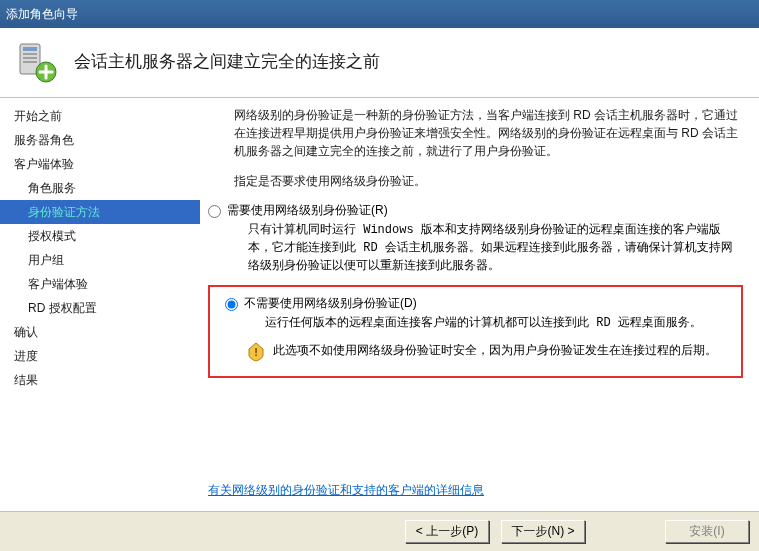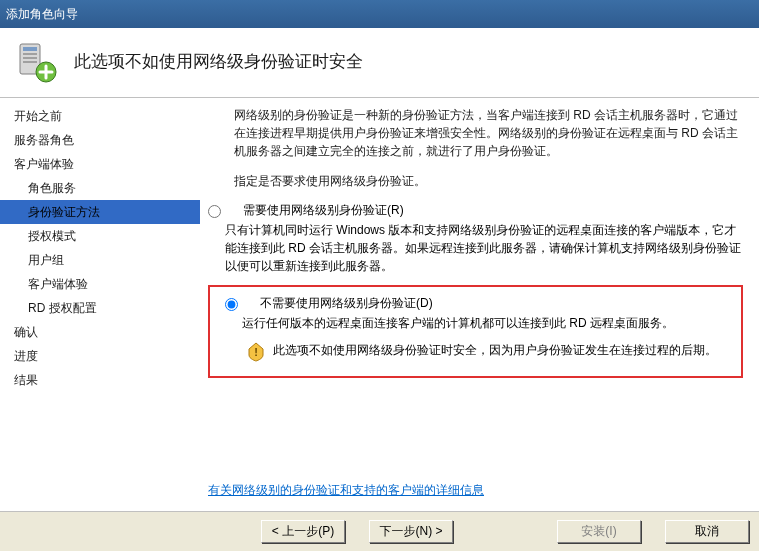--- a/index.html
+++ b/index.html
@@ -57,45 +57,46 @@
     .sidebar ul { list-style: none; }
     .sidebar li {
       padding: 3px 8px 3px 14px;
       color: #1a1a1a;
       cursor: default;
       line-height: 18px;
     }
     .sidebar li.sub { padding-left: 28px; }
     .sidebar li.selected {
       background: #316ac5;
-      color: #000000;
+      color: #5eead4;
     }
     .content {
       flex: 1;
       padding: 8px 16px 8px 8px;
       position: relative;
       overflow: hidden;
     }
     .content p {
       line-height: 18px;
       color: #1a1a1a;
       margin-bottom: 12px;
       margin-left: 26px;
     }
     .radio-row {
       display: flex;
       align-items: flex-start;
-      gap: 22px;
+      gap: 6px;
       margin-bottom: 2px;
     }
     .radio-row input { margin-top: 3px; }
     .radio-desc {
-      margin-left: 17px;
+      margin-left: 40px;
       line-height: 18px;
       margin-bottom: 10px;
+      font-family: Liberation Mono, monospace;
     }
     .highlight-box {
       border: 2px solid #e03030;
       padding: 8px 12px 14px 15px;
       margin-top: 4px;
     }
     .warn-row {
       display: flex;
       align-items: flex-start;
       gap: 8px;
@@ -115,21 +116,21 @@
       left: 8px;
     }
     .footer {
       height: 40px;
       border-top: 1px solid #c0c0c0;
       background: #ece9d8;
       display: flex;
       align-items: center;
       justify-content: flex-end;
       padding: 0 10px;
-      gap: 24px;
+      gap: 12px;
     }
     .footer button {
       font-family: inherit;
       font-size: 12px;
       padding: 2px 8px;
       min-width: 84px;
       height: 23px;
       background: #ece9d8;
       border: 1px solid #808080;
       border-top-color: #fff;
@@ -157,21 +158,21 @@
     <svg viewBox="0 0 44 44" width="44" height="44">
       <rect x="6" y="4" width="20" height="30" rx="2" fill="#d8d8d8" stroke="#808080"></rect>
       <rect x="9" y="7" width="14" height="4" fill="#7a9cc6"></rect>
       <rect x="9" y="13" width="14" height="2" fill="#a0a0a0"></rect>
       <rect x="9" y="17" width="14" height="2" fill="#a0a0a0"></rect>
       <rect x="9" y="21" width="14" height="2" fill="#a0a0a0"></rect>
       <circle cx="32" cy="32" r="10" fill="#6fbf3f" stroke="#3a7a1f" stroke-width="1"></circle>
       <path d="M32 26 V38 M26 32 H38" stroke="#fff" stroke-width="3" stroke-linecap="round"></path>
     </svg>
   </div>
-  <h1>此选项不如使用网络级身份验证时安全</h1>
+  <h1>会话主机服务器之间建立完全的连接之前</h1>
 </div>
 
 <div class="body">
   <nav class="sidebar">
     <ul id="sidebar-list">
         <li>开始之前</li>
         <li>服务器角色</li>
         <li>客户端体验</li>
         <li class="sub">角色服务</li>
         <li class="sub selected">身份验证方法</li>
@@ -214,14 +215,13 @@
 
     <a class="link">有关网络级别的身份验证和支持的客户端的详细信息</a>
   </div>
 </div>
 
 <div class="footer">
   <button>&lt; 上一步(P)</button>
   <button>下一步(N) &gt;</button>
   <span class="gap"></span>
   <button disabled="">安装(I)</button>
-  <button>取消</button>
 </div>
 
 </body></html>

